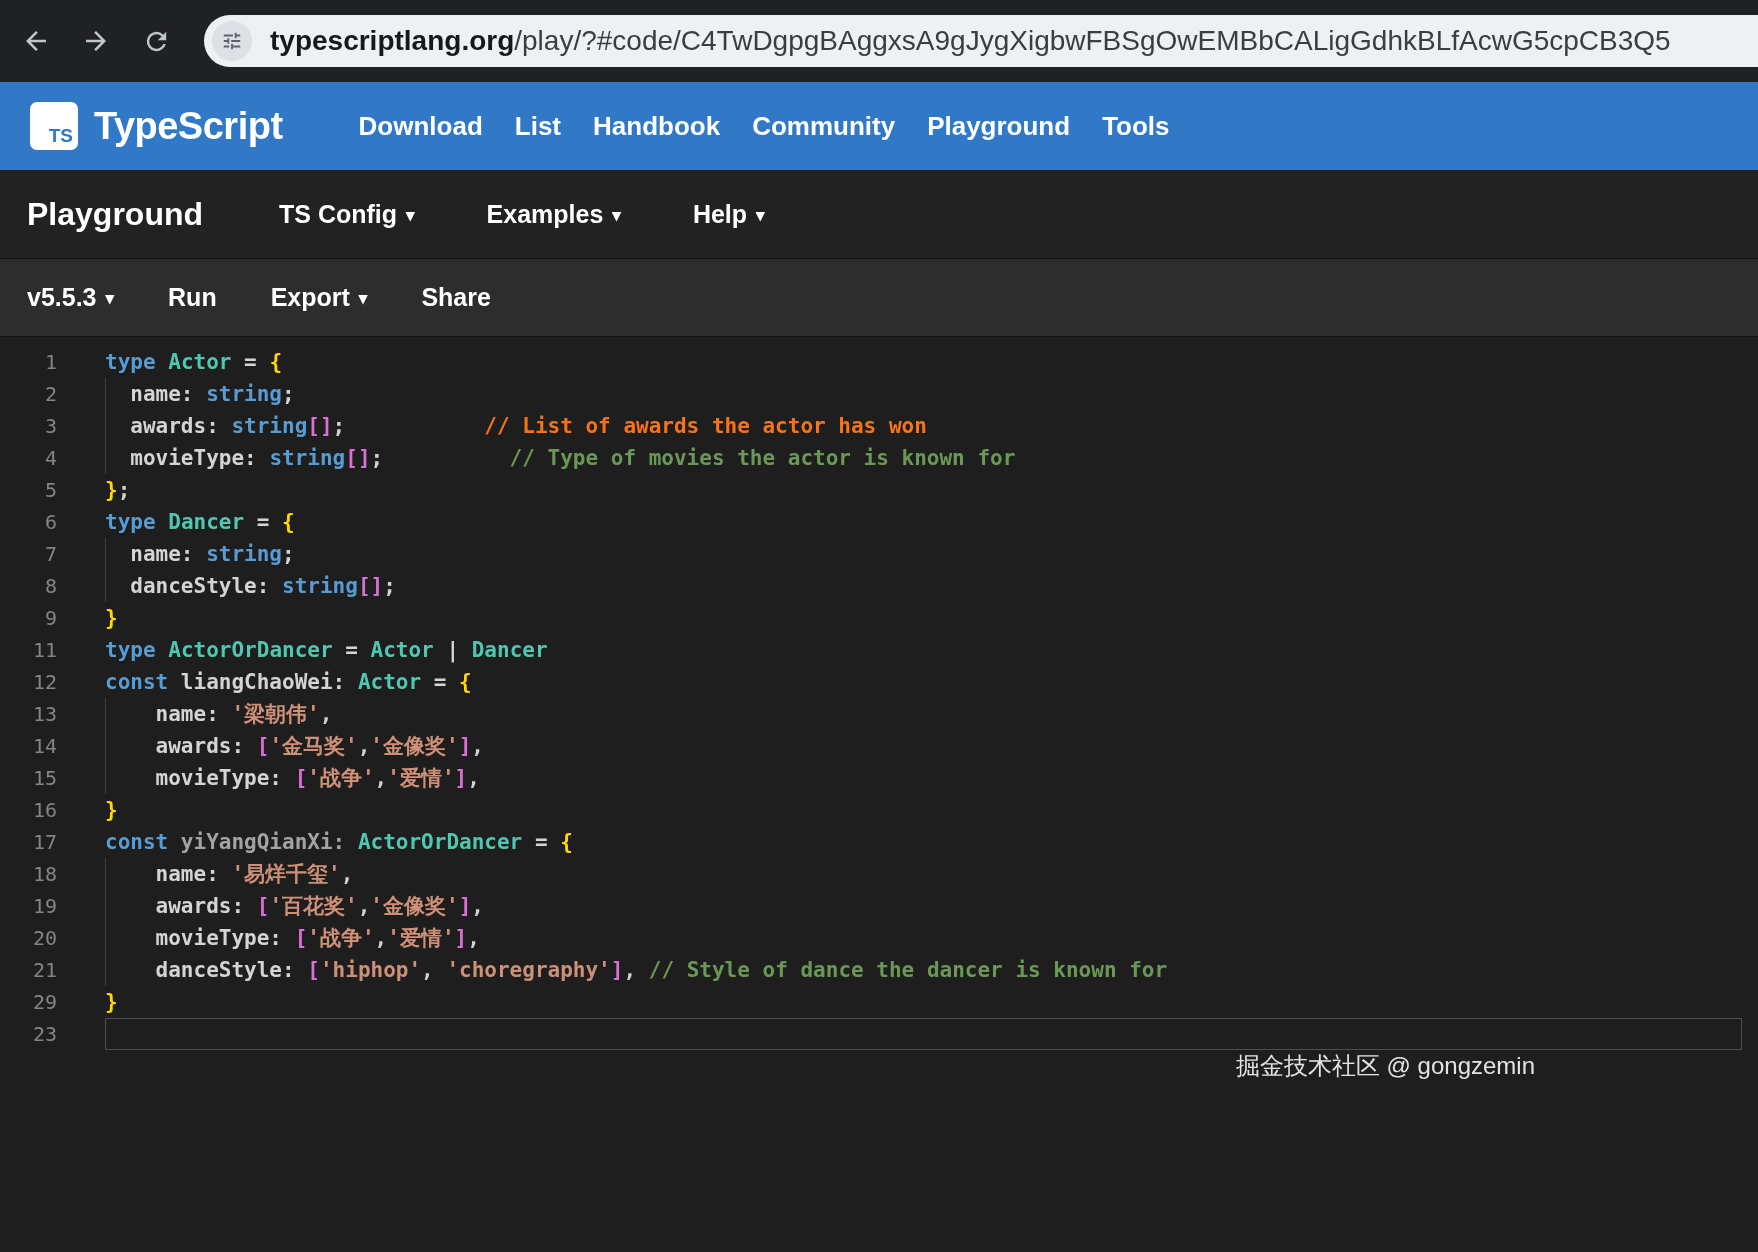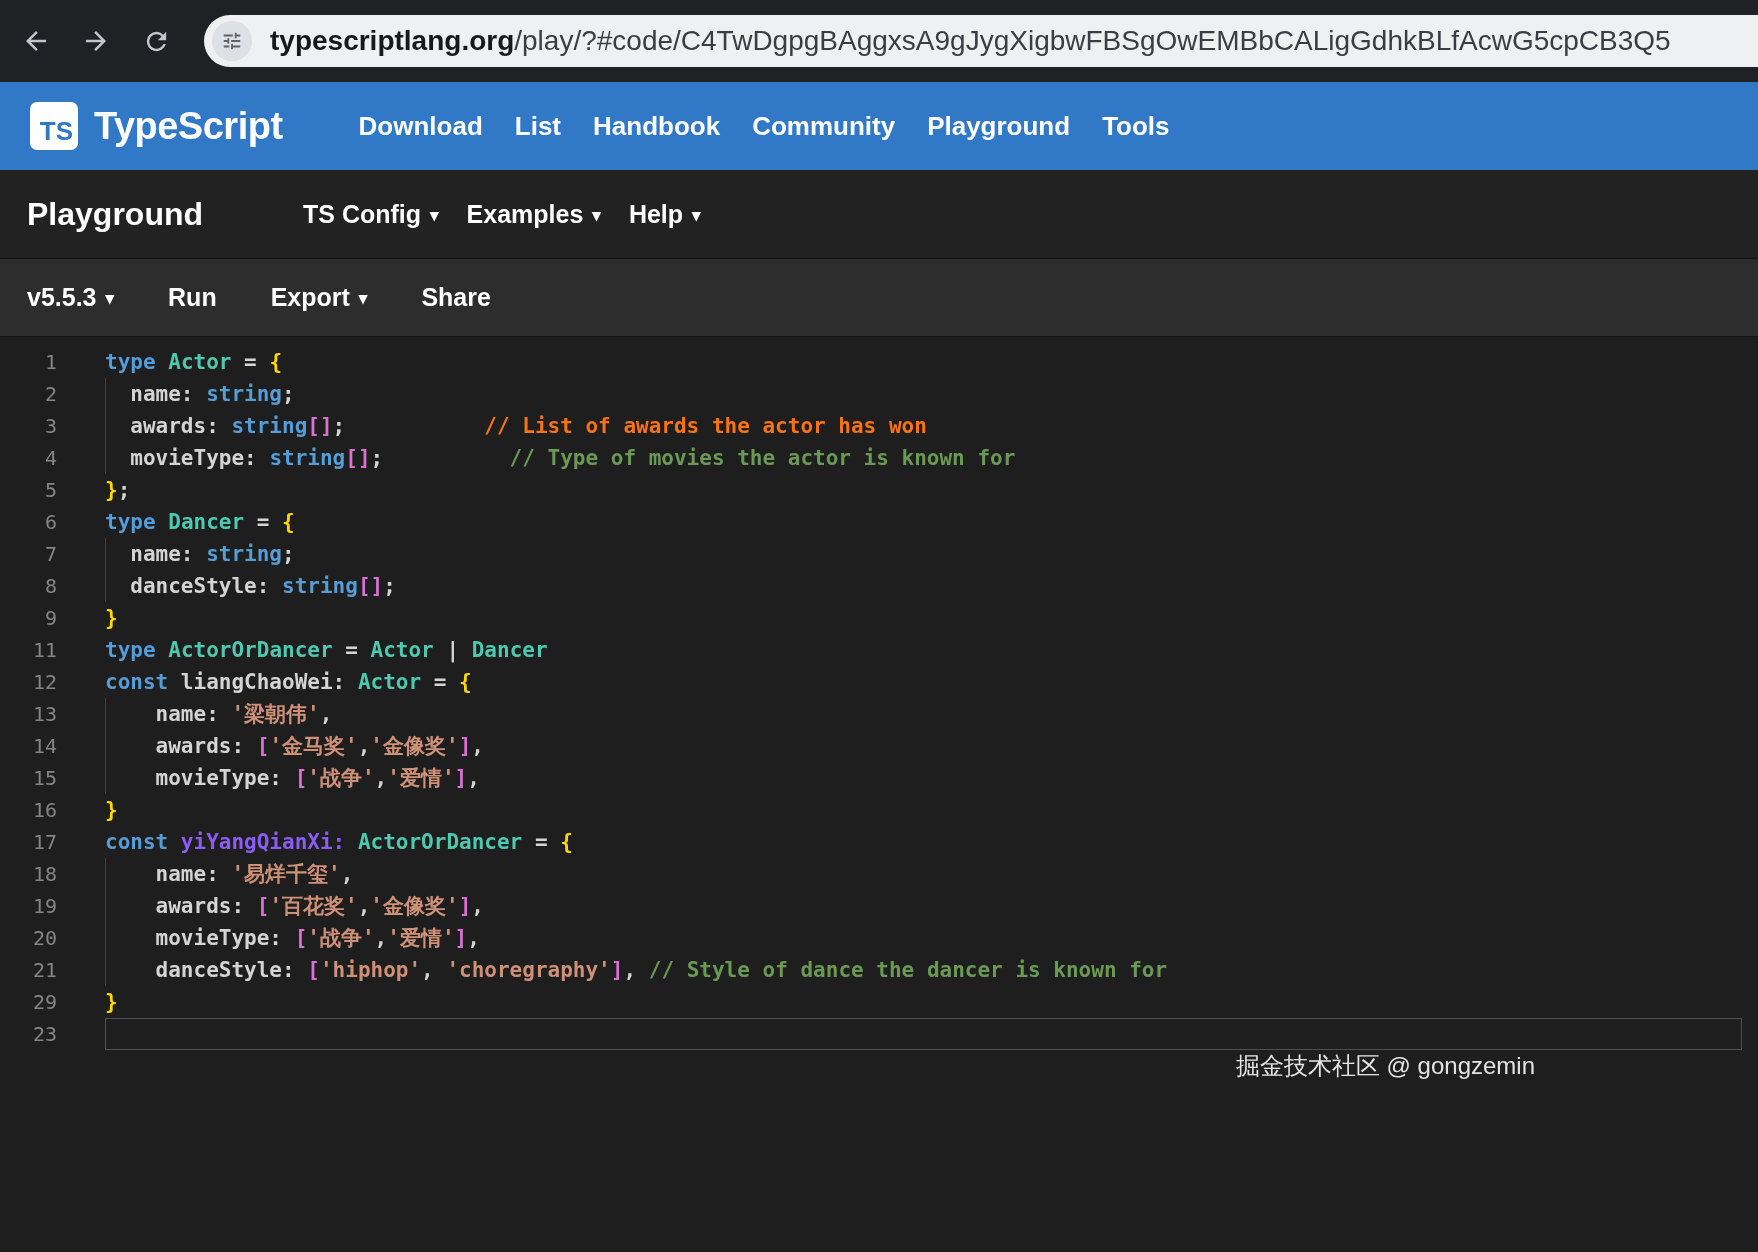--- a/index.html
+++ b/index.html
@@ -16,31 +16,31 @@
   .site-chip { width:40px; height:40px; border-radius:50%; background:#dde1e5; flex:none;
                display:flex; align-items:center; justify-content:center; cursor:pointer; }
   .url-text { margin-left:18px; font-size:28px; white-space:nowrap; overflow:hidden; color:#202124; }
   .url-domain { color:#16181a; font-weight:600; }
   .url-rest { color:#3a3d42; font-weight:400; }
 
   
   .ts-header { height:88px; background:var(--header-blue,#3178c6); display:flex;
                align-items:center; padding-left:30px; }
   .ts-logo { width:48px; height:48px; background:#fff; border-radius:7px; color:var(--header-blue,#3178c6);
-             font-weight:700; font-size:26px; display:flex; align-items:flex-end;
+             font-weight:700; font-size:19px; display:flex; align-items:flex-end;
              justify-content:flex-end; padding:0 5px 3px 1px; }
   .ts-title { color:#fff; font-size:38px; font-weight:700; margin-left:16px; letter-spacing:-0.5px; }
   .ts-nav { display:flex; gap:32px; margin-left:76px; align-items:center; }
   .ts-nav-item { color:#fff; font-size:26px; font-weight:600; cursor:pointer; white-space:nowrap; }
 
   
   .pg-bar { height:88px; background:var(--pg-bar-bg,#222); display:flex; align-items:center;
             padding-left:27px; }
   .pg-title { color:#fff; font-size:32px; font-weight:700; }
-  .pg-menus { display:flex; gap:28px; margin-left:100px; align-items:center; }
+  .pg-menus { display:flex; gap:72px; margin-left:76px; align-items:center; }
   .pg-menu, .tb-item { color:#fff; font-size:25px; font-weight:700; cursor:pointer; white-space:nowrap; }
   .caret { display:inline-block; font-size:17px; margin-left:9px; transform:translateY(-2px); }
 
   
   .toolbar { height:78px; background:var(--toolbar-bg,#2d2d2d); border-top:1px solid #121212;
              display:flex; align-items:center; padding-left:27px; gap:54px; }
 
   
   .editor { position:relative; height:916px; background:var(--editor-bg,#1e1e1e);
             border-top:1px solid #141414; font-family:"DejaVu Sans Mono", monospace;
@@ -122,21 +122,21 @@
       <div class="line"><span class="ln">6</span><span class="code-area"><span style="color: rgb(86, 156, 214);">type</span><span style="color: rgb(212, 212, 212);"> </span><span style="color: rgb(78, 201, 176);">Dancer</span><span style="color: rgb(212, 212, 212);"> = </span><span style="color: rgb(255, 215, 0);">{</span></span></div>
       <div class="line guide"><span class="ln">7</span><span class="code-area"><span style="color: rgb(212, 212, 212);">  name: </span><span style="color: rgb(86, 156, 214);">string</span><span style="color: rgb(212, 212, 212);">;</span></span></div>
       <div class="line guide"><span class="ln">8</span><span class="code-area"><span style="color: rgb(212, 212, 212);">  danceStyle: </span><span style="color: rgb(86, 156, 214);">string</span><span style="color: rgb(218, 112, 214);">[]</span><span style="color: rgb(212, 212, 212);">;</span></span></div>
       <div class="line"><span class="ln">9</span><span class="code-area"><span style="color: rgb(255, 215, 0);">}</span></span></div>
       <div class="line"><span class="ln">11</span><span class="code-area"><span style="color: rgb(86, 156, 214);">type</span><span style="color: rgb(212, 212, 212);"> </span><span style="color: rgb(78, 201, 176);">ActorOrDancer</span><span style="color: rgb(212, 212, 212);"> = </span><span style="color: rgb(78, 201, 176);">Actor</span><span style="color: rgb(212, 212, 212);"> | </span><span style="color: rgb(78, 201, 176);">Dancer</span></span></div>
       <div class="line"><span class="ln">12</span><span class="code-area"><span style="color: rgb(86, 156, 214);">const</span><span style="color: rgb(212, 212, 212);"> liangChaoWei: </span><span style="color: rgb(78, 201, 176);">Actor</span><span style="color: rgb(212, 212, 212);"> = </span><span style="color: rgb(255, 215, 0);">{</span></span></div>
       <div class="line guide"><span class="ln">13</span><span class="code-area"><span style="color: rgb(212, 212, 212);">    name: </span><span style="color: rgb(206, 145, 120);">'梁朝伟'</span><span style="color: rgb(212, 212, 212);">,</span></span></div>
       <div class="line guide"><span class="ln">14</span><span class="code-area"><span style="color: rgb(212, 212, 212);">    awards: </span><span style="color: rgb(218, 112, 214);">[</span><span style="color: rgb(206, 145, 120);">'金马奖'</span><span style="color: rgb(212, 212, 212);">,</span><span style="color: rgb(206, 145, 120);">'金像奖'</span><span style="color: rgb(218, 112, 214);">]</span><span style="color: rgb(212, 212, 212);">,</span></span></div>
       <div class="line guide"><span class="ln">15</span><span class="code-area"><span style="color: rgb(212, 212, 212);">    movieType: </span><span style="color: rgb(218, 112, 214);">[</span><span style="color: rgb(206, 145, 120);">'战争'</span><span style="color: rgb(212, 212, 212);">,</span><span style="color: rgb(206, 145, 120);">'爱情'</span><span style="color: rgb(218, 112, 214);">]</span><span style="color: rgb(212, 212, 212);">,</span></span></div>
       <div class="line"><span class="ln">16</span><span class="code-area"><span style="color: rgb(255, 215, 0);">}</span></span></div>
-      <div class="line"><span class="ln">17</span><span class="code-area"><span style="color: rgb(86, 156, 214);">const</span><span style="color: #8b5cf6;"> yiYangQianXi: </span><span style="color: rgb(78, 201, 176);">ActorOrDancer</span><span style="color: rgb(212, 212, 212);"> = </span><span style="color: rgb(255, 215, 0);">{</span></span></div>
+      <div class="line"><span class="ln">17</span><span class="code-area"><span style="color: rgb(86, 156, 214);">const</span><span style="color: #a3a3a3;"> yiYangQianXi: </span><span style="color: rgb(78, 201, 176);">ActorOrDancer</span><span style="color: rgb(212, 212, 212);"> = </span><span style="color: rgb(255, 215, 0);">{</span></span></div>
       <div class="line guide"><span class="ln">18</span><span class="code-area"><span style="color: rgb(212, 212, 212);">    name: </span><span style="color: rgb(206, 145, 120);">'易烊千玺'</span><span style="color: rgb(212, 212, 212);">,</span></span></div>
       <div class="line guide"><span class="ln">19</span><span class="code-area"><span style="color: rgb(212, 212, 212);">    awards: </span><span style="color: rgb(218, 112, 214);">[</span><span style="color: rgb(206, 145, 120);">'百花奖'</span><span style="color: rgb(212, 212, 212);">,</span><span style="color: rgb(206, 145, 120);">'金像奖'</span><span style="color: rgb(218, 112, 214);">]</span><span style="color: rgb(212, 212, 212);">,</span></span></div>
       <div class="line guide"><span class="ln">20</span><span class="code-area"><span style="color: rgb(212, 212, 212);">    movieType: </span><span style="color: rgb(218, 112, 214);">[</span><span style="color: rgb(206, 145, 120);">'战争'</span><span style="color: rgb(212, 212, 212);">,</span><span style="color: rgb(206, 145, 120);">'爱情'</span><span style="color: rgb(218, 112, 214);">]</span><span style="color: rgb(212, 212, 212);">,</span></span></div>
       <div class="line guide"><span class="ln">21</span><span class="code-area"><span style="color: rgb(212, 212, 212);">    danceStyle: </span><span style="color: rgb(218, 112, 214);">[</span><span style="color: rgb(206, 145, 120);">'hiphop'</span><span style="color: rgb(212, 212, 212);">, </span><span style="color: rgb(206, 145, 120);">'choregraphy'</span><span style="color: rgb(218, 112, 214);">]</span><span style="color: rgb(212, 212, 212);">, </span><span style="color: rgb(106, 153, 85);">// Style of dance the dancer is known for</span></span></div>
       <div class="line"><span class="ln">29</span><span class="code-area"><span style="color: rgb(255, 215, 0);">}</span></span></div>
       <div class="line current"><span class="ln">23</span><span class="code-area"></span></div>
     </div>
   <div class="watermark">掘金技术社区 @ gongzemin</div>
 </div>
 

